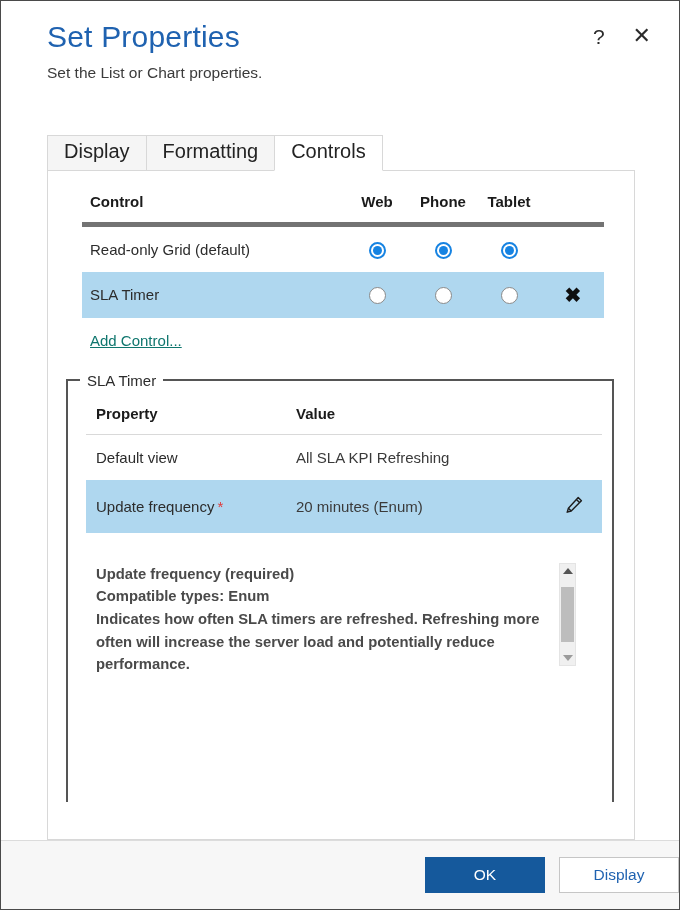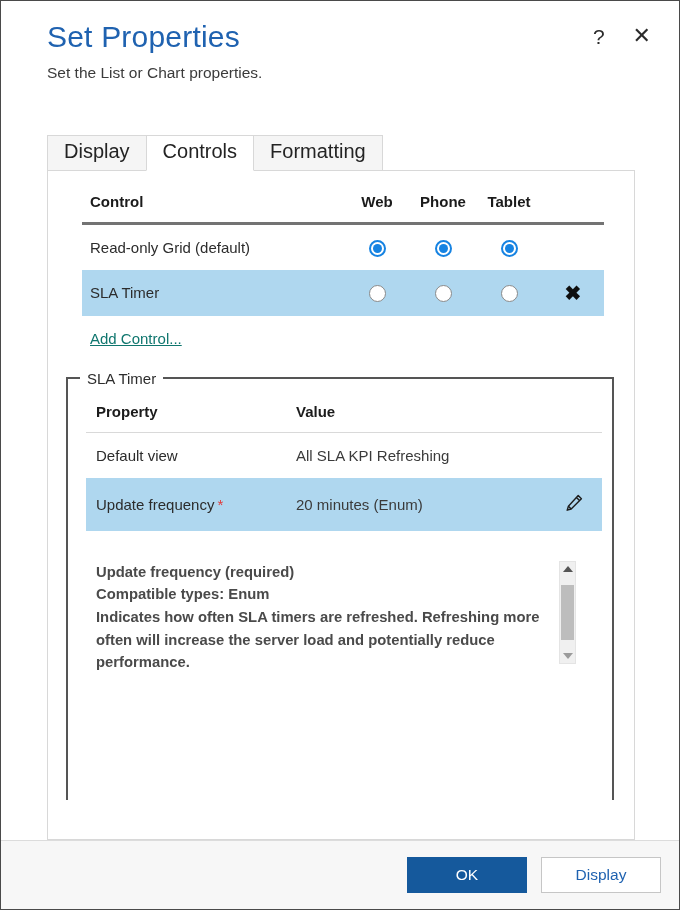--- a/index.html
+++ b/index.html
@@ -112,21 +112,21 @@
     margin-left: 34px;
     border-collapse: collapse;
     table-layout: fixed;
   }
   .ctrl-table th {
     font-size: 15px;
     font-weight: bold;
     color: #1b1b1b;
     text-align: left;
     padding: 0 0 12px 0;
-    border-bottom: 3px solid #737373;
+    border-bottom: 5px solid #737373;
     font-family: "Liberation Sans", sans-serif;
   }
   .ctrl-table th.c-name { width: 254px; padding-left: 8px; }
   .ctrl-table th.c-dev  { width: 66px; text-align: center; }
   .ctrl-table th.c-act  { width: 62px; }
   .ctrl-table td {
     font-size: 15px;
     color: #2c2c2c;
     padding: 13px 0;
     vertical-align: middle;
@@ -277,21 +277,20 @@
 
   
   .footer {
     flex: 0 0 auto;
     height: 68px;
     background: #f7f7f7;
     border-top: 1px solid #dcdcdc;
     display: flex;
     align-items: center;
     justify-content: flex-end;
-    padding-right: 18px;
     gap: 14px;
   }
   .btn {
     box-sizing: border-box;
     min-width: 120px;
     height: 36px;
     font-size: 15.5px;
     cursor: pointer;
     font-family: "Liberation Sans", sans-serif;
   }
@@ -315,22 +314,22 @@
     <h1 class="title">Set Properties</h1>
     <p class="subtitle">Set the List or Chart properties.</p>
     <div class="header-actions">
       <button class="icon-btn help-icon">?</button>
       <button class="icon-btn close-icon">✕</button>
     </div>
   </div>
 
   <div class="tabstrip">
     <div class="tab">Display</div>
+    <div class="tab">Formatting</div>
     <div class="tab active">Controls</div>
-    <div class="tab">Formatting</div>
   </div>
 
   <div class="tabpanel">
 
     <table class="ctrl-table">
       <thead>
         <tr>
           <th class="c-name">Control</th>
           <th class="c-dev">Web</th>
           <th class="c-dev">Phone</th>

